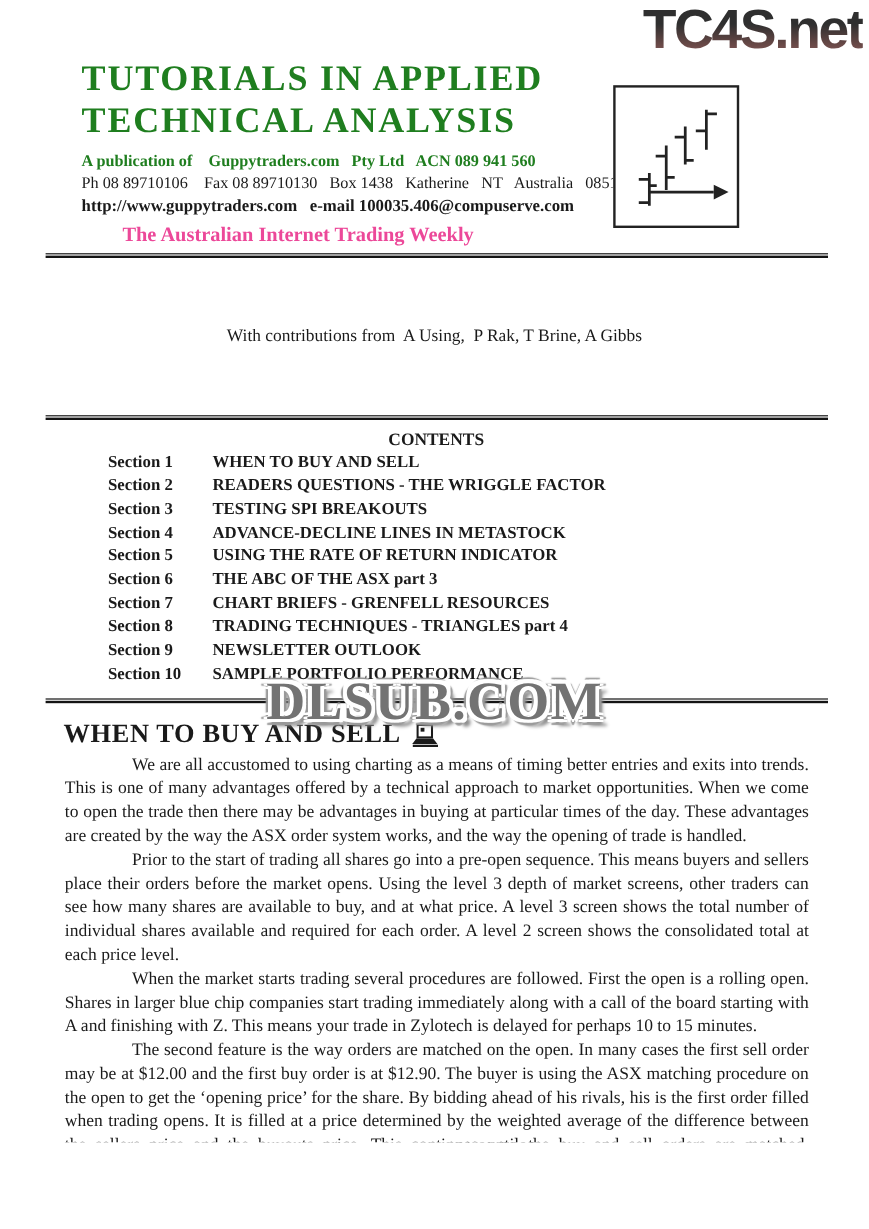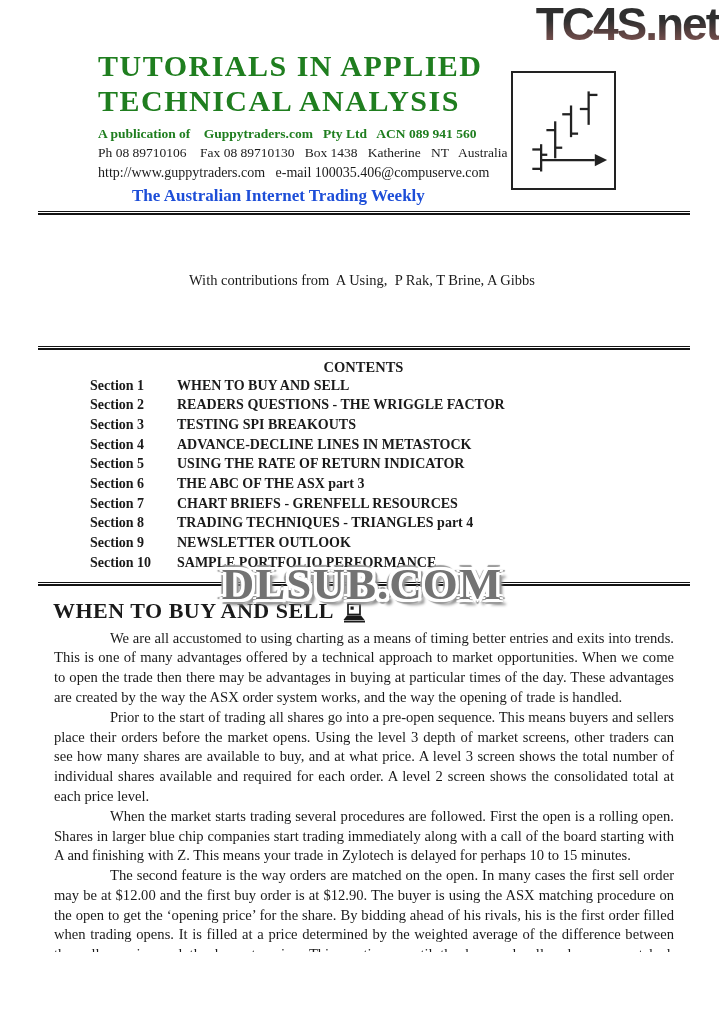--- a/index.html
+++ b/index.html
@@ -33,26 +33,26 @@
     font-size:33px; letter-spacing:0px; white-space:nowrap;
     color:#4c1d95;
     text-shadow:
       -2px -2px 0 #4a2326, 2px -2px 0 #4a2326, -2px 2px 0 #4a2326, 2px 2px 0 #4a2326,
       -2px 0 0 #4a2326, 2px 0 0 #4a2326, 0 -2px 0 #4a2326, 0 2px 0 #4a2326,
       -4px 0 1px #d6d6d6, 4px 0 1px #d6d6d6, 0 -4px 1px #d6d6d6, 0 4px 1px #d6d6d6,
       4px 5px 2px #bdbdbd;
   }
 
   
-  .masthead { padding:48px 0 0 98px; }
+  .masthead { padding:48px 0 0 68px; }
   .title-line { color:#1f7e1f; font-weight:bold; font-size:30px; line-height:35px; letter-spacing:1.5px; }
   .pub-line   { color:#1f7e1f; font-size:13.5px; line-height:16px; margin-top:8px; white-space:pre-wrap;font-weight:bold; }
   .contact-line { font-size:13.5px; line-height:16px; margin-top:3px; white-space:pre-wrap; }
-  .web-line   { font-size:14px; font-weight:normal; line-height:17px; margin-top:3px; white-space:pre-wrap; }
-  .tagline    { color:#1d4ed8; font-weight:bold; font-size:17px; line-height:19px; margin:5px 0 0 34px; }
+  .web-line   { font-size:14px; font-weight:bold; line-height:17px; margin-top:3px; white-space:pre-wrap; }
+  .tagline    { color:#ec4899; font-weight:bold; font-size:17px; line-height:19px; margin:5px 0 0 34px; }
 
   .logo-box {
     position:absolute; left:511px; top:71px; width:101px; height:115px;
     border:2px solid #222; background:#fff;
     display:flex; align-items:center; justify-content:center;
   }
 
   
   .rule { margin:0 34px 0 38px; height:1px; border-top:1.2px solid #141414; border-bottom:2.8px solid #141414; }
   .rule-1 { margin-top:6px; }

